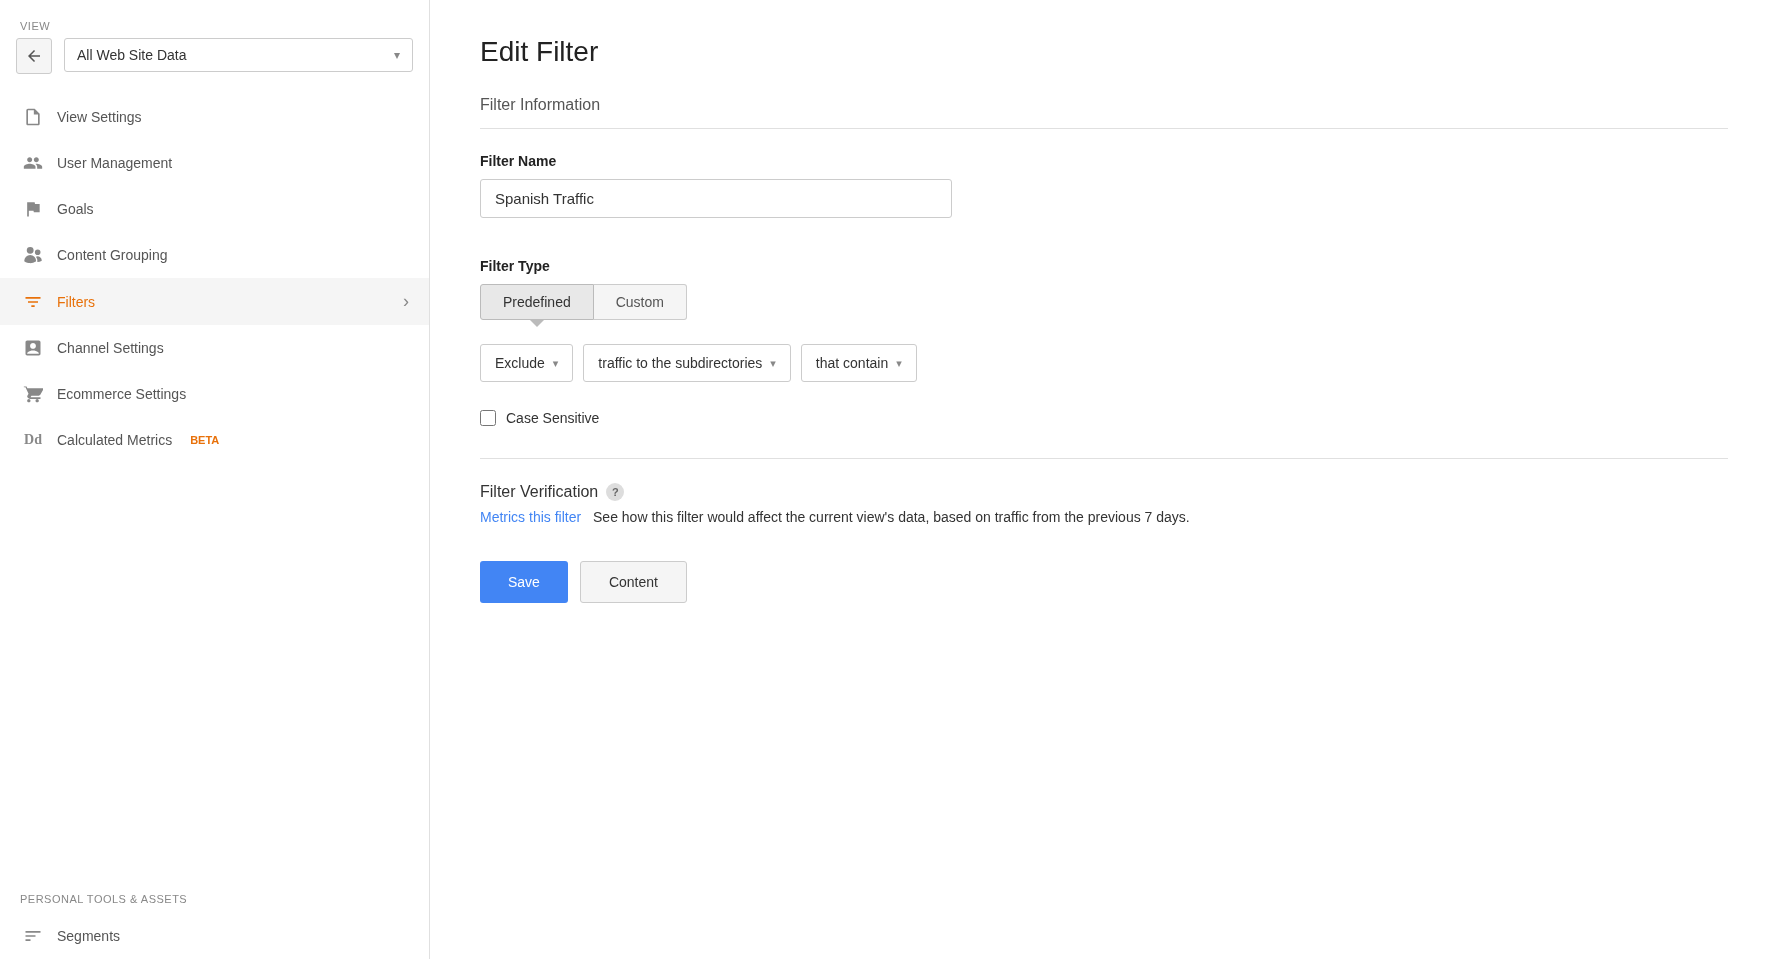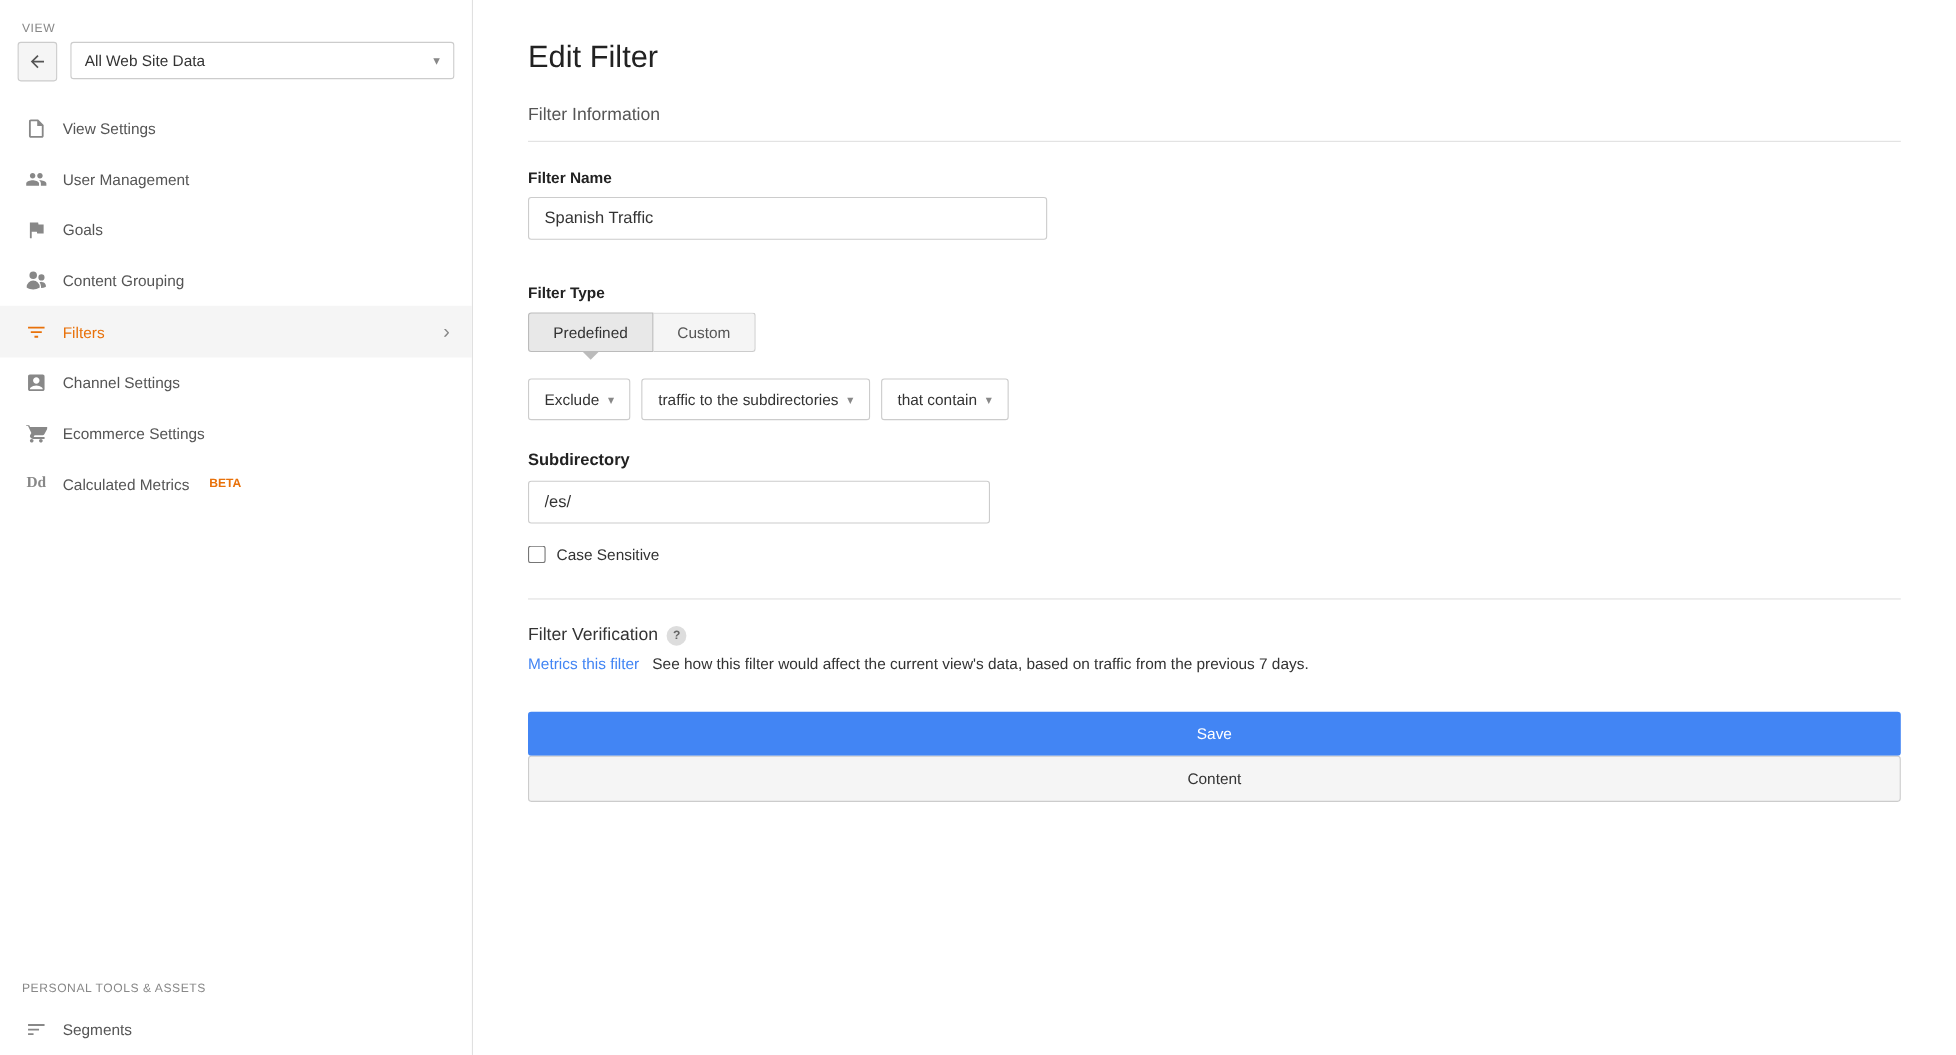--- a/index.html
+++ b/index.html
@@ -243,22 +243,22 @@
     .verify-link {
       color: #4285f4;
       text-decoration: none;
       font-size: 14px;
       cursor: pointer;
       margin-right: 8px;
     }
 
     .action-buttons {
       display: flex;
+      gap: 12px;
       margin-top: 36px;
-      flex-direction: column;
     }
     .btn-save {
       background: #4285f4;
       color: #fff;
       border: none;
       border-radius: 3px;
       padding: 12px 28px;
       font-size: 14px;
       cursor: pointer;
       font-weight: 500;
@@ -408,24 +408,20 @@
     <button class="dropdown-btn">
       <span>traffic to the subdirectories</span>
       <span class="dropdown-arrow">▾</span>
     </button>
     <button class="dropdown-btn">
       <span>that contain</span>
       <span class="dropdown-arrow">▾</span>
     </button>
   </div>
 
-  <div class="subdirectory-section">
-    <div class="subdirectory-label">Subdirectory</div>
-    <input class="subdirectory-input" type="text" value="/es/" style="">
-  </div>
 
   <div class="checkbox-row">
     <input type="checkbox" style="">
     <span class="checkbox-label">Case Sensitive</span>
   </div>
 
   <hr class="divider">
 
   <div class="verification-title">
     <span>Filter Verification</span>

